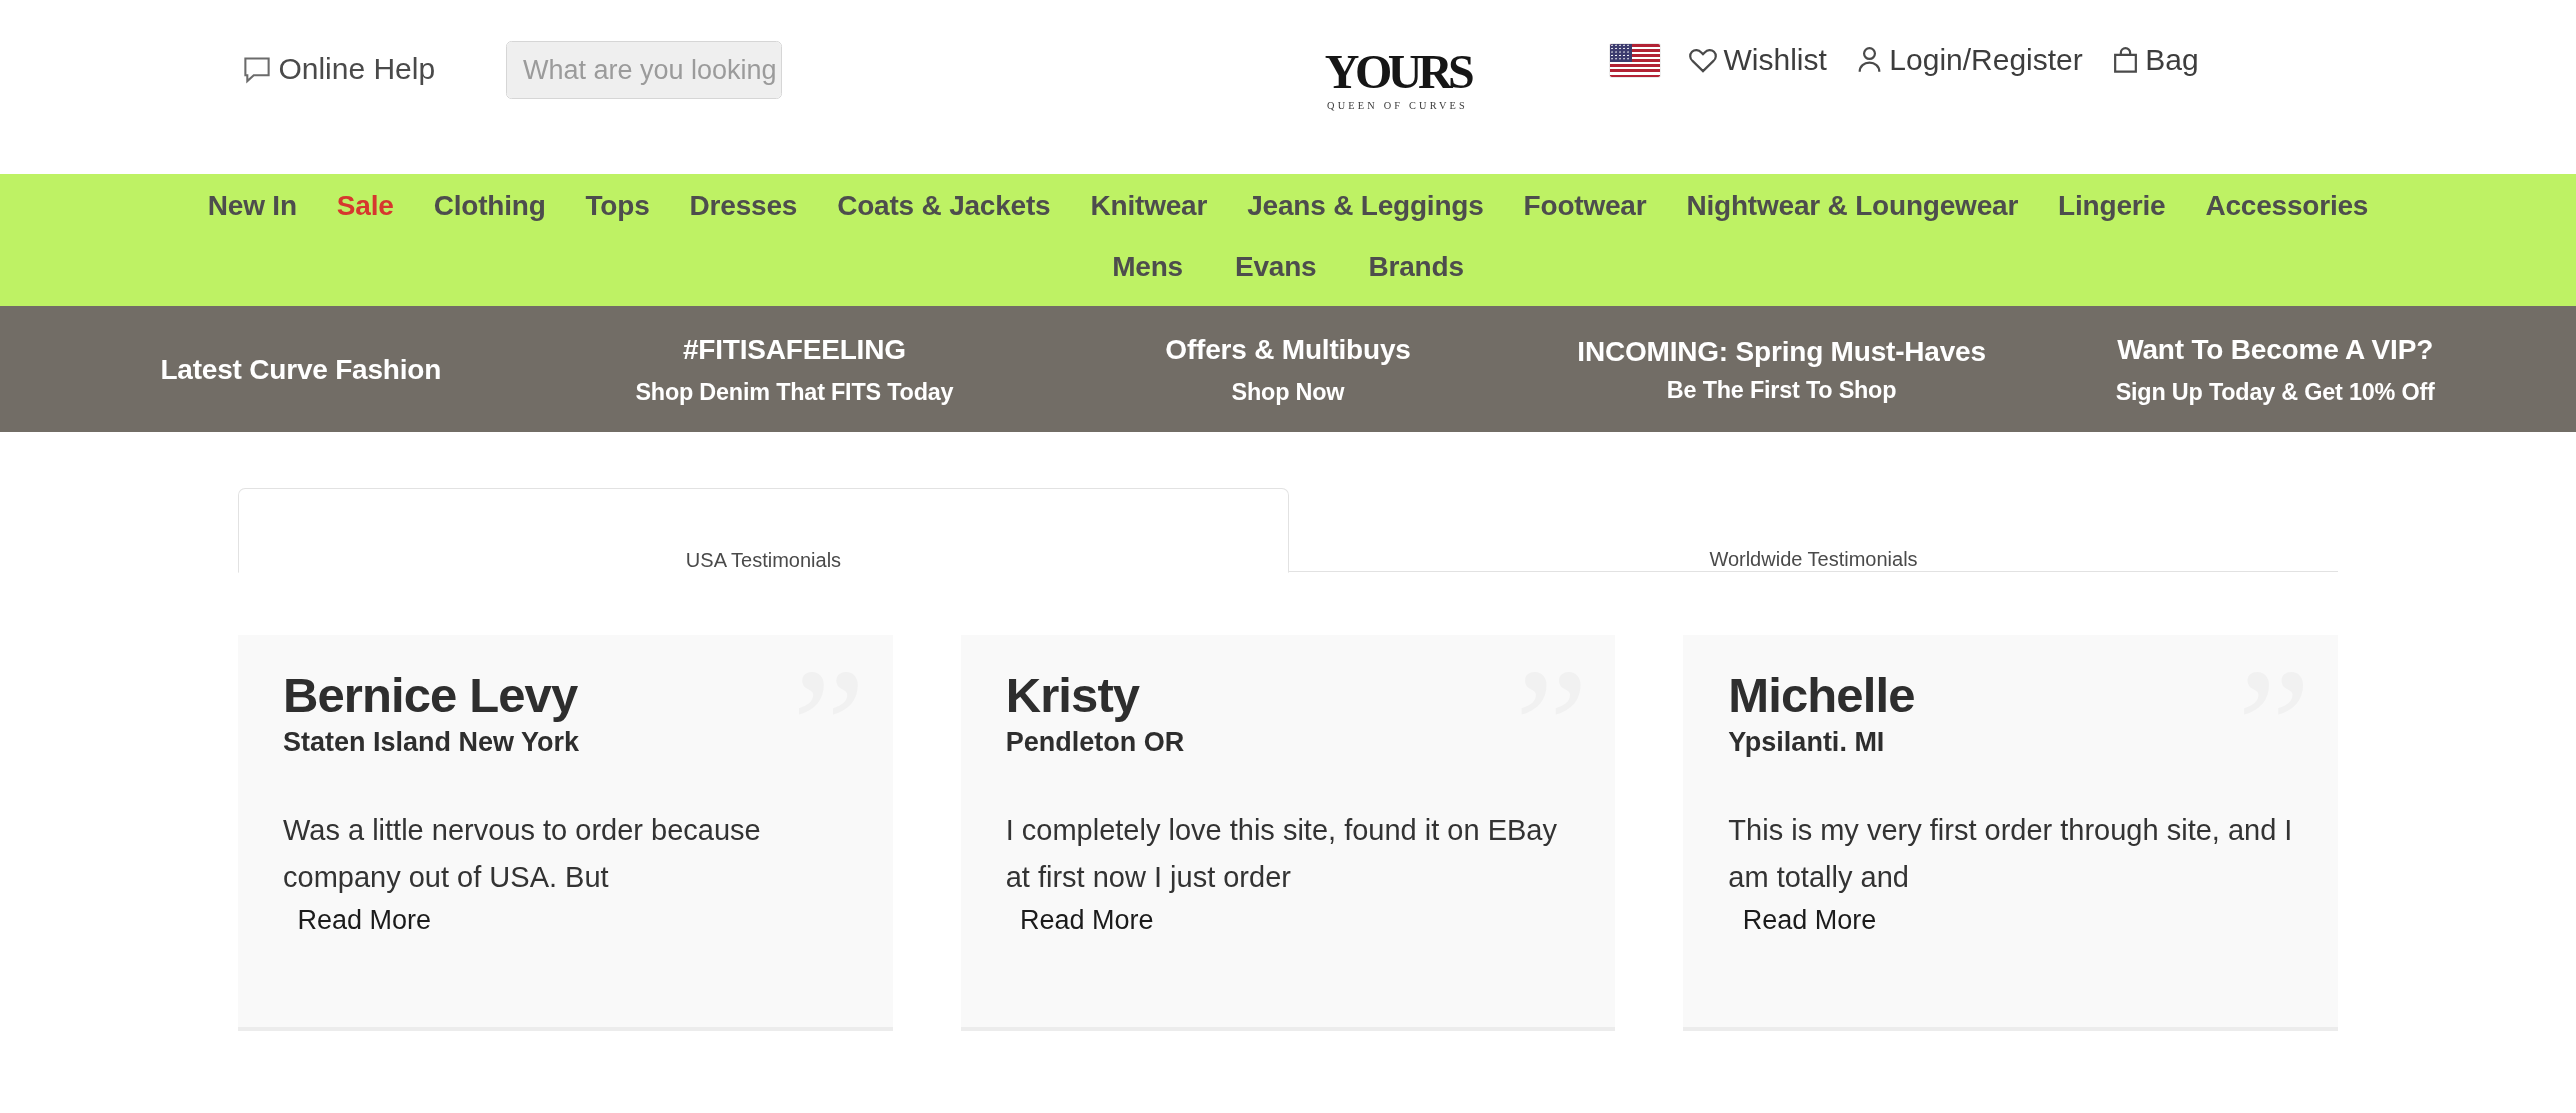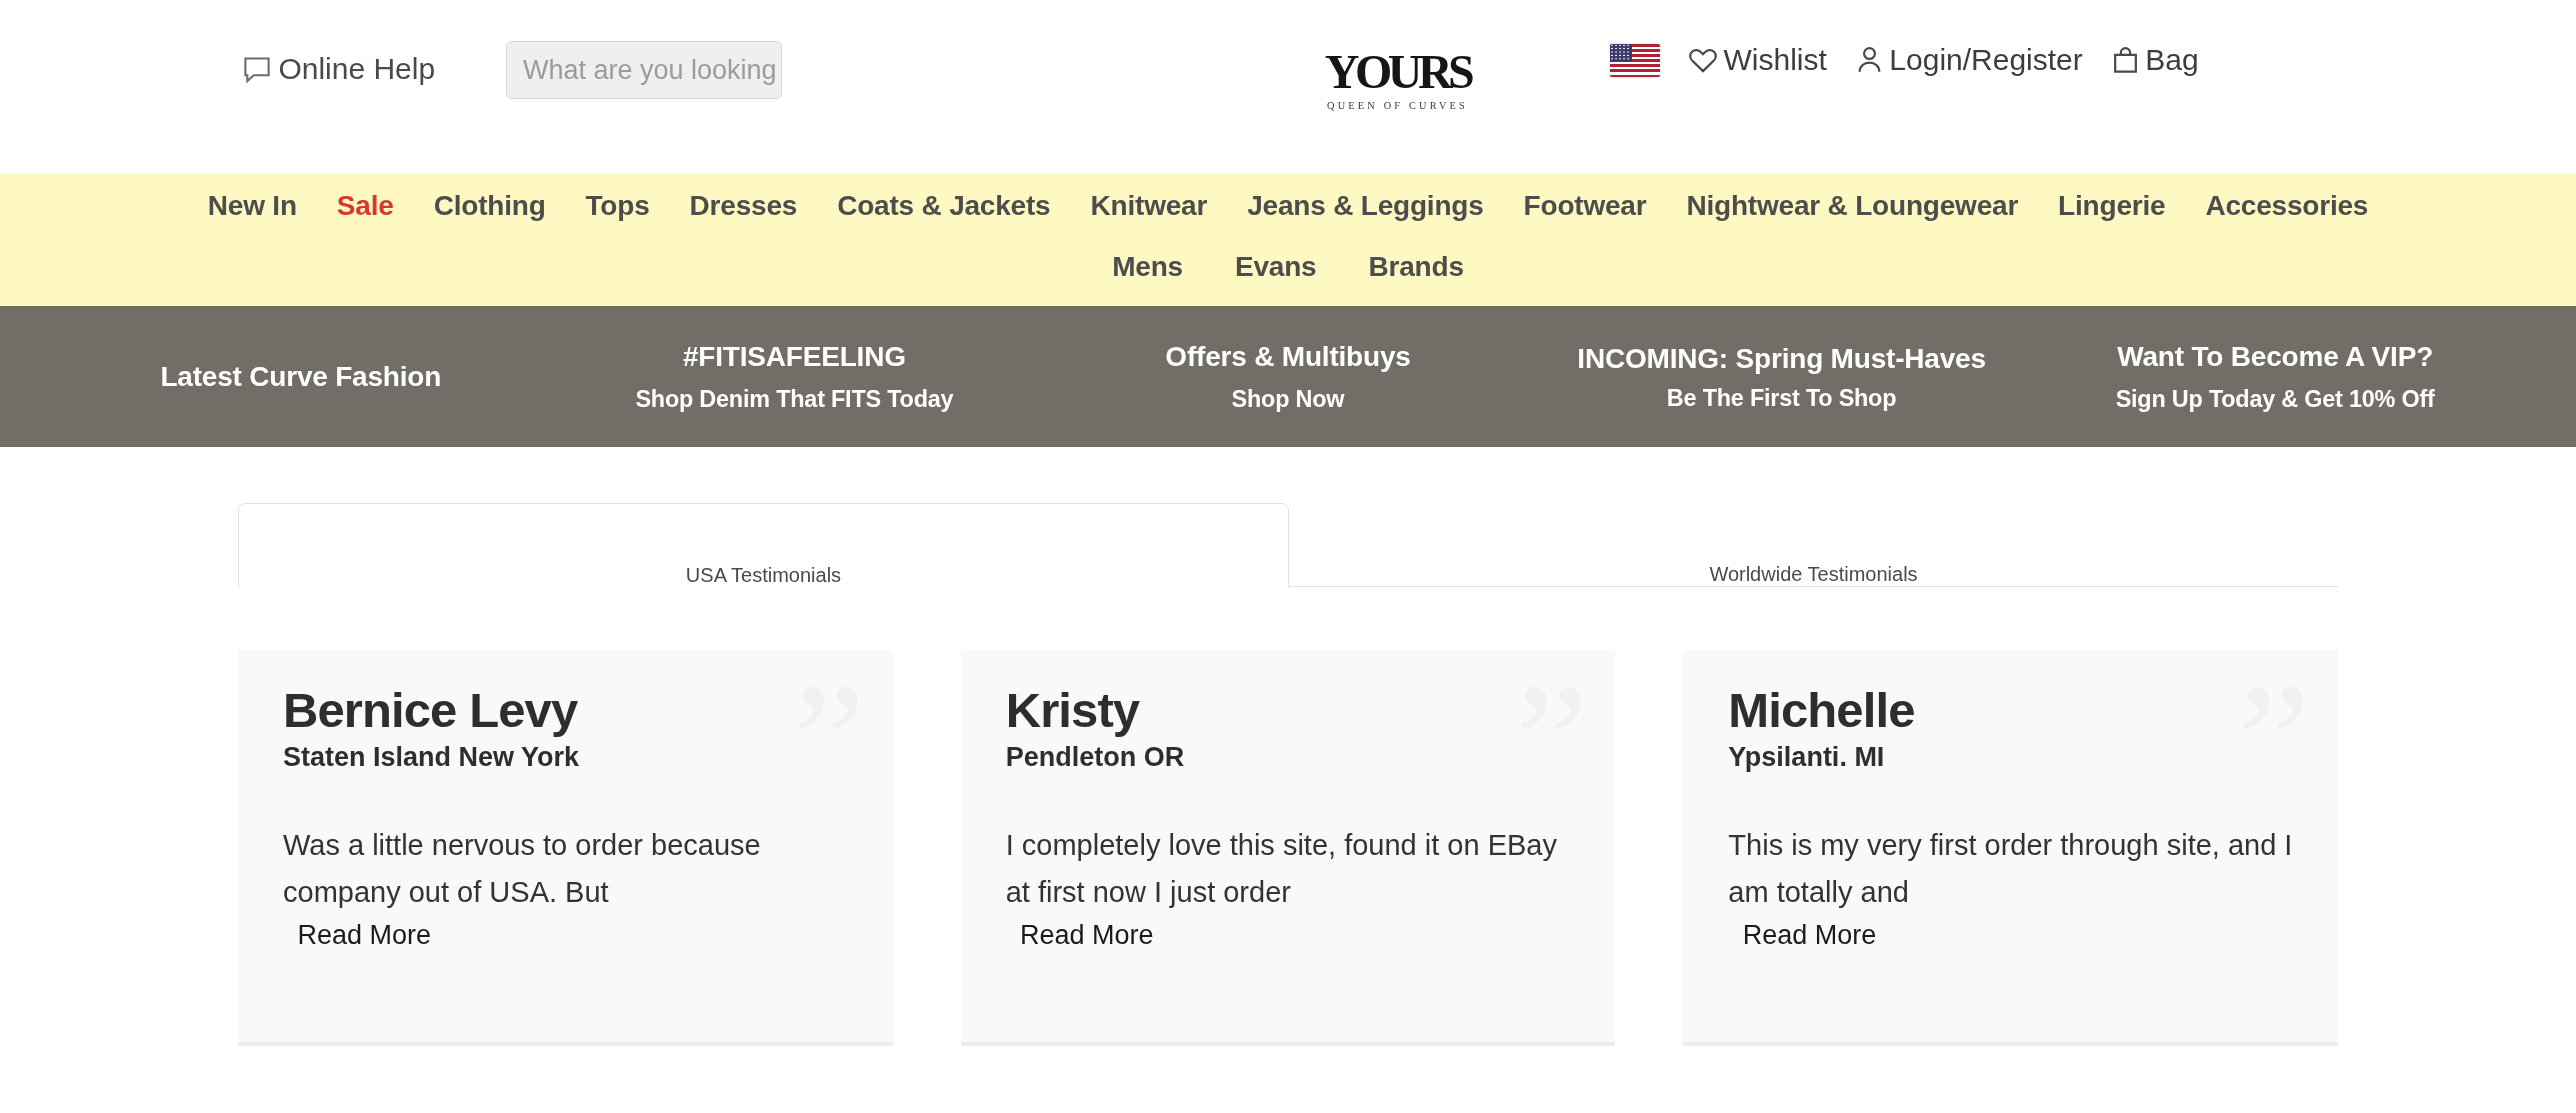--- a/index.html
+++ b/index.html
@@ -126,21 +126,21 @@
   .flag .canton::after {
     content: "";
     position: absolute; inset: 0.9px;
     background-image:
       radial-gradient(circle at 1.1px 1.1px, #fff 0.7px, transparent 0.8px);
     background-size: 4px 3.4px;
   }
 
   
   .nav {
-    background: #fef9c3;
+    background: #bef264;
     padding-top: 7.2px;
     padding-bottom: 14.4px;
   }
   .nav-row {
     display: flex;
     justify-content: center;
     align-items: center;
     gap: 0;
     flex-wrap: nowrap;
   }
@@ -155,21 +155,21 @@
     letter-spacing: -0.2px;
   }
   .nav-item.sale { color: #d6382e; }
   .nav-row.row2 { margin-top: 10.8px; gap: 12px; }
 
   
   .promo {
     background: #726D66;
     display: flex;
     align-items: center;
-    height: 141px;
+    height: 126px;
     padding: 0 54px;
   }
   .promo-cell {
     flex: 1;
     text-align: center;
     color: #ffffff;
     padding: 0 9px;
     cursor: pointer;
   }
   .promo-title {

